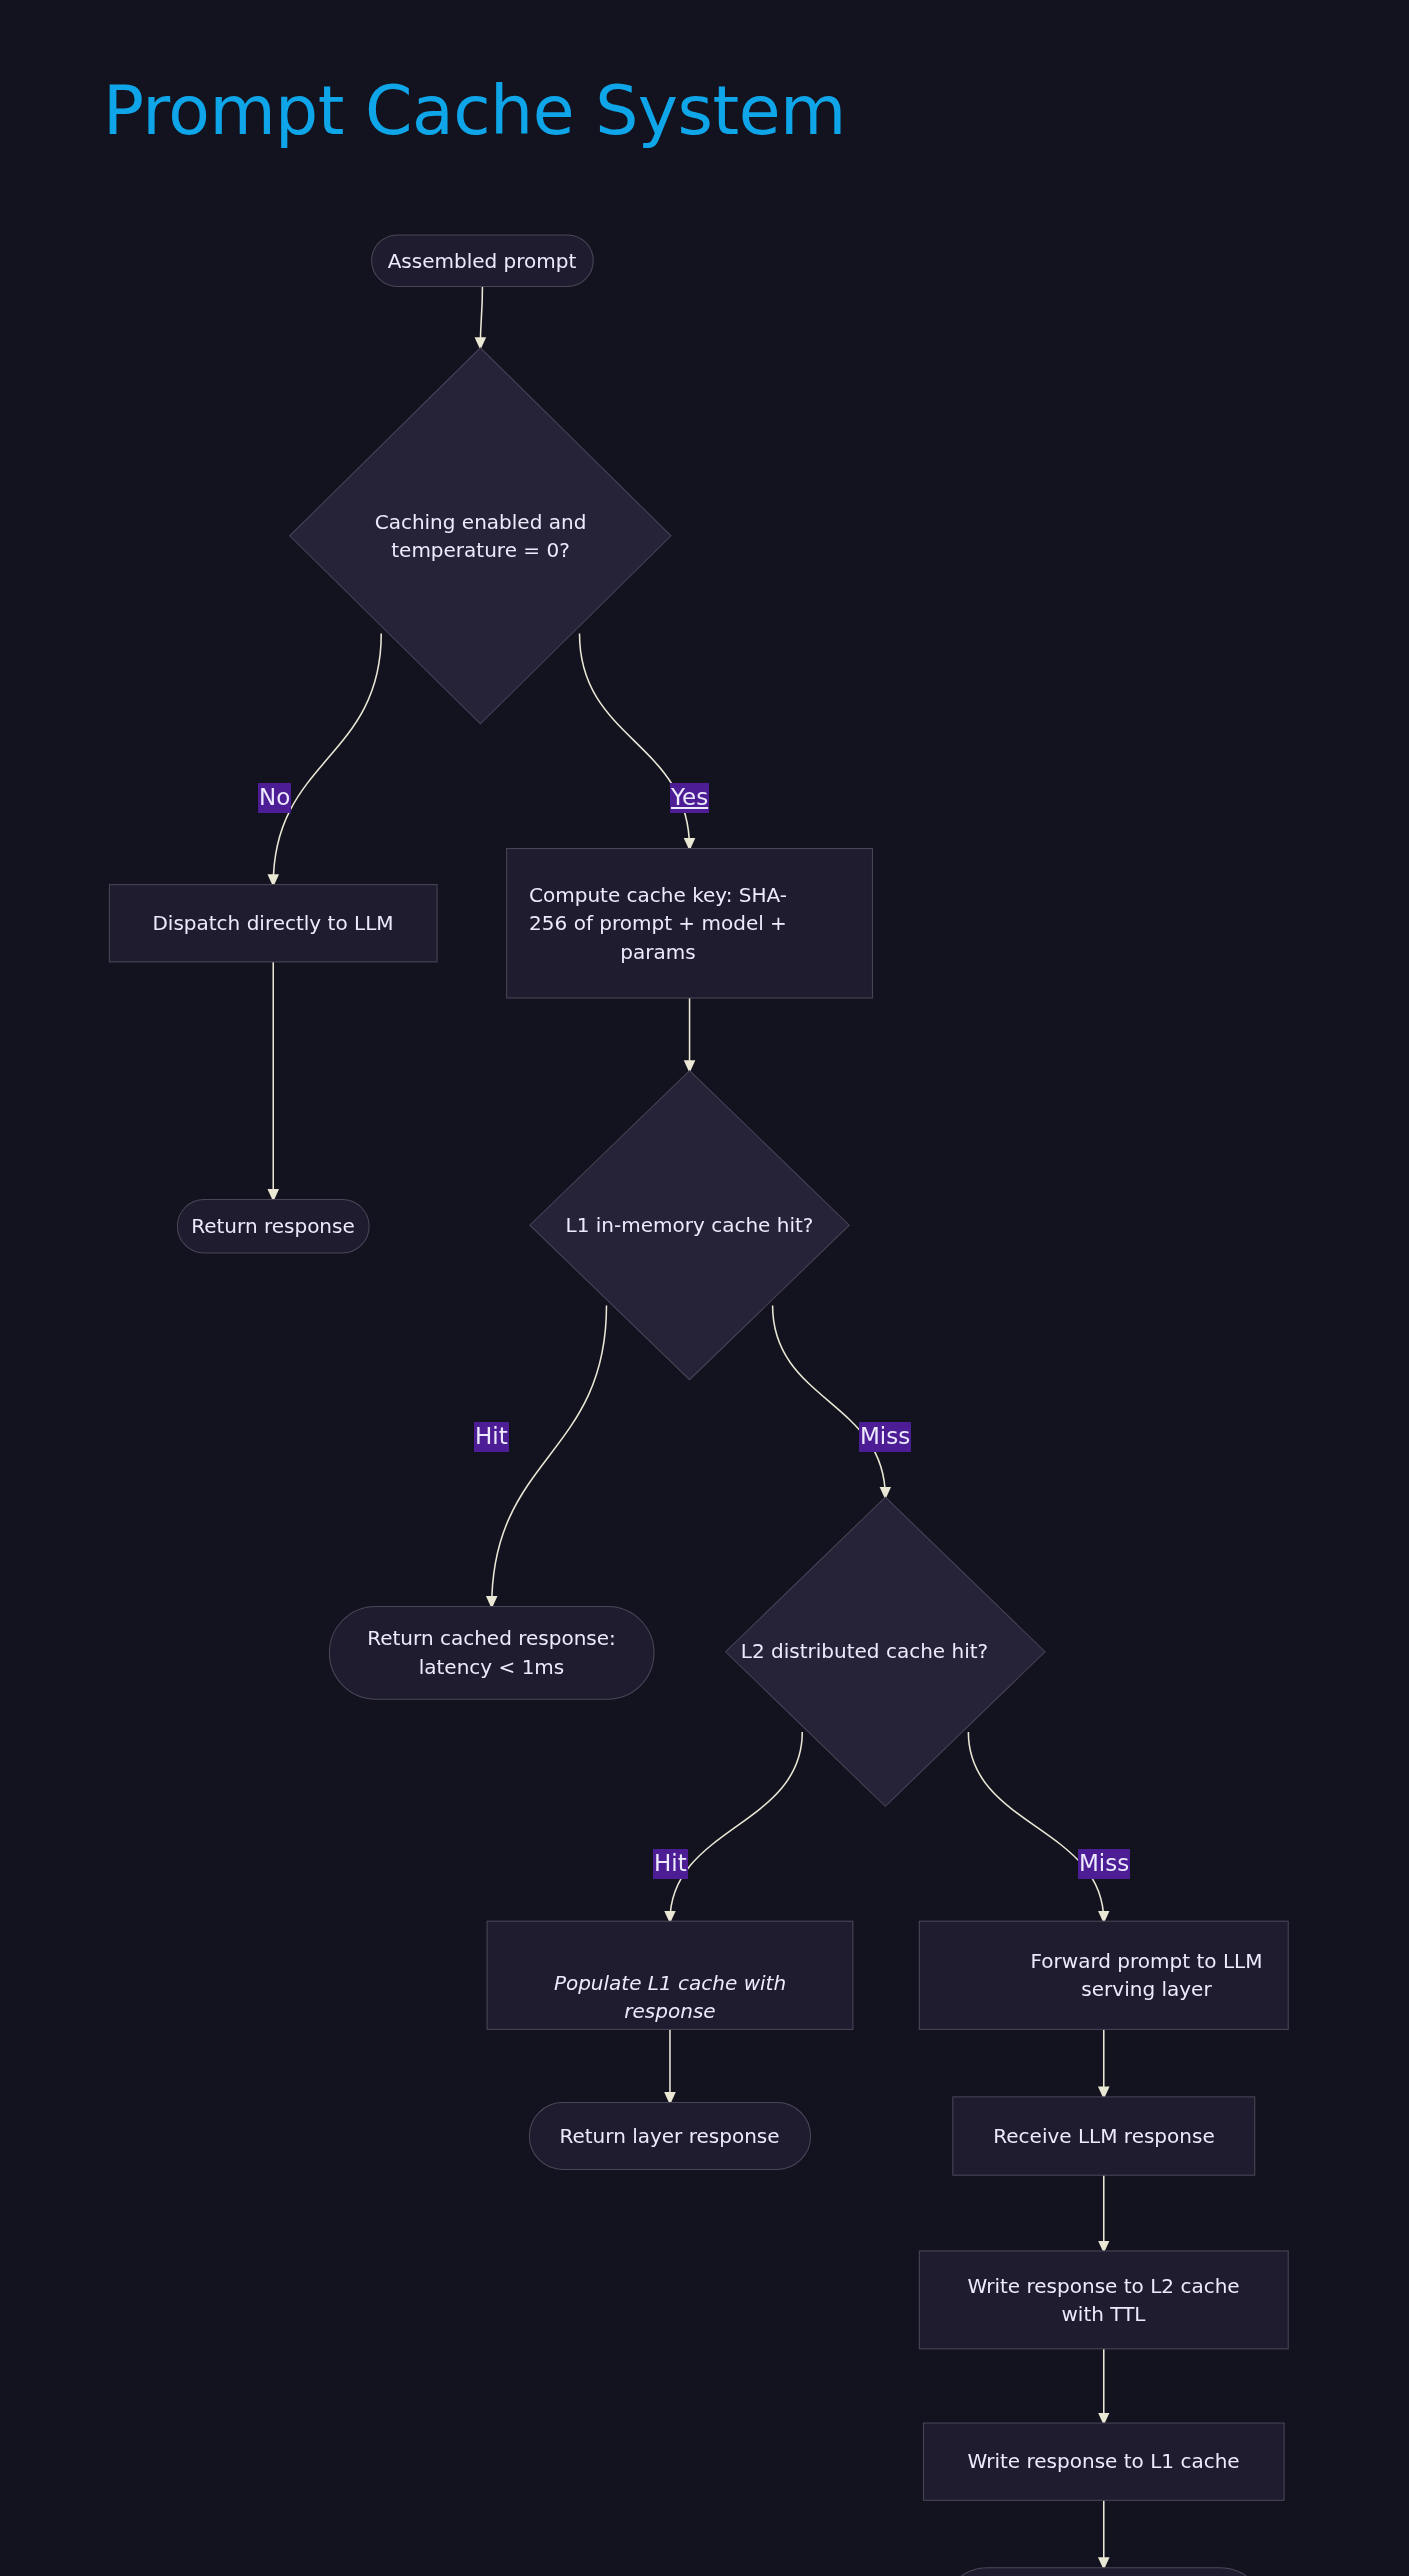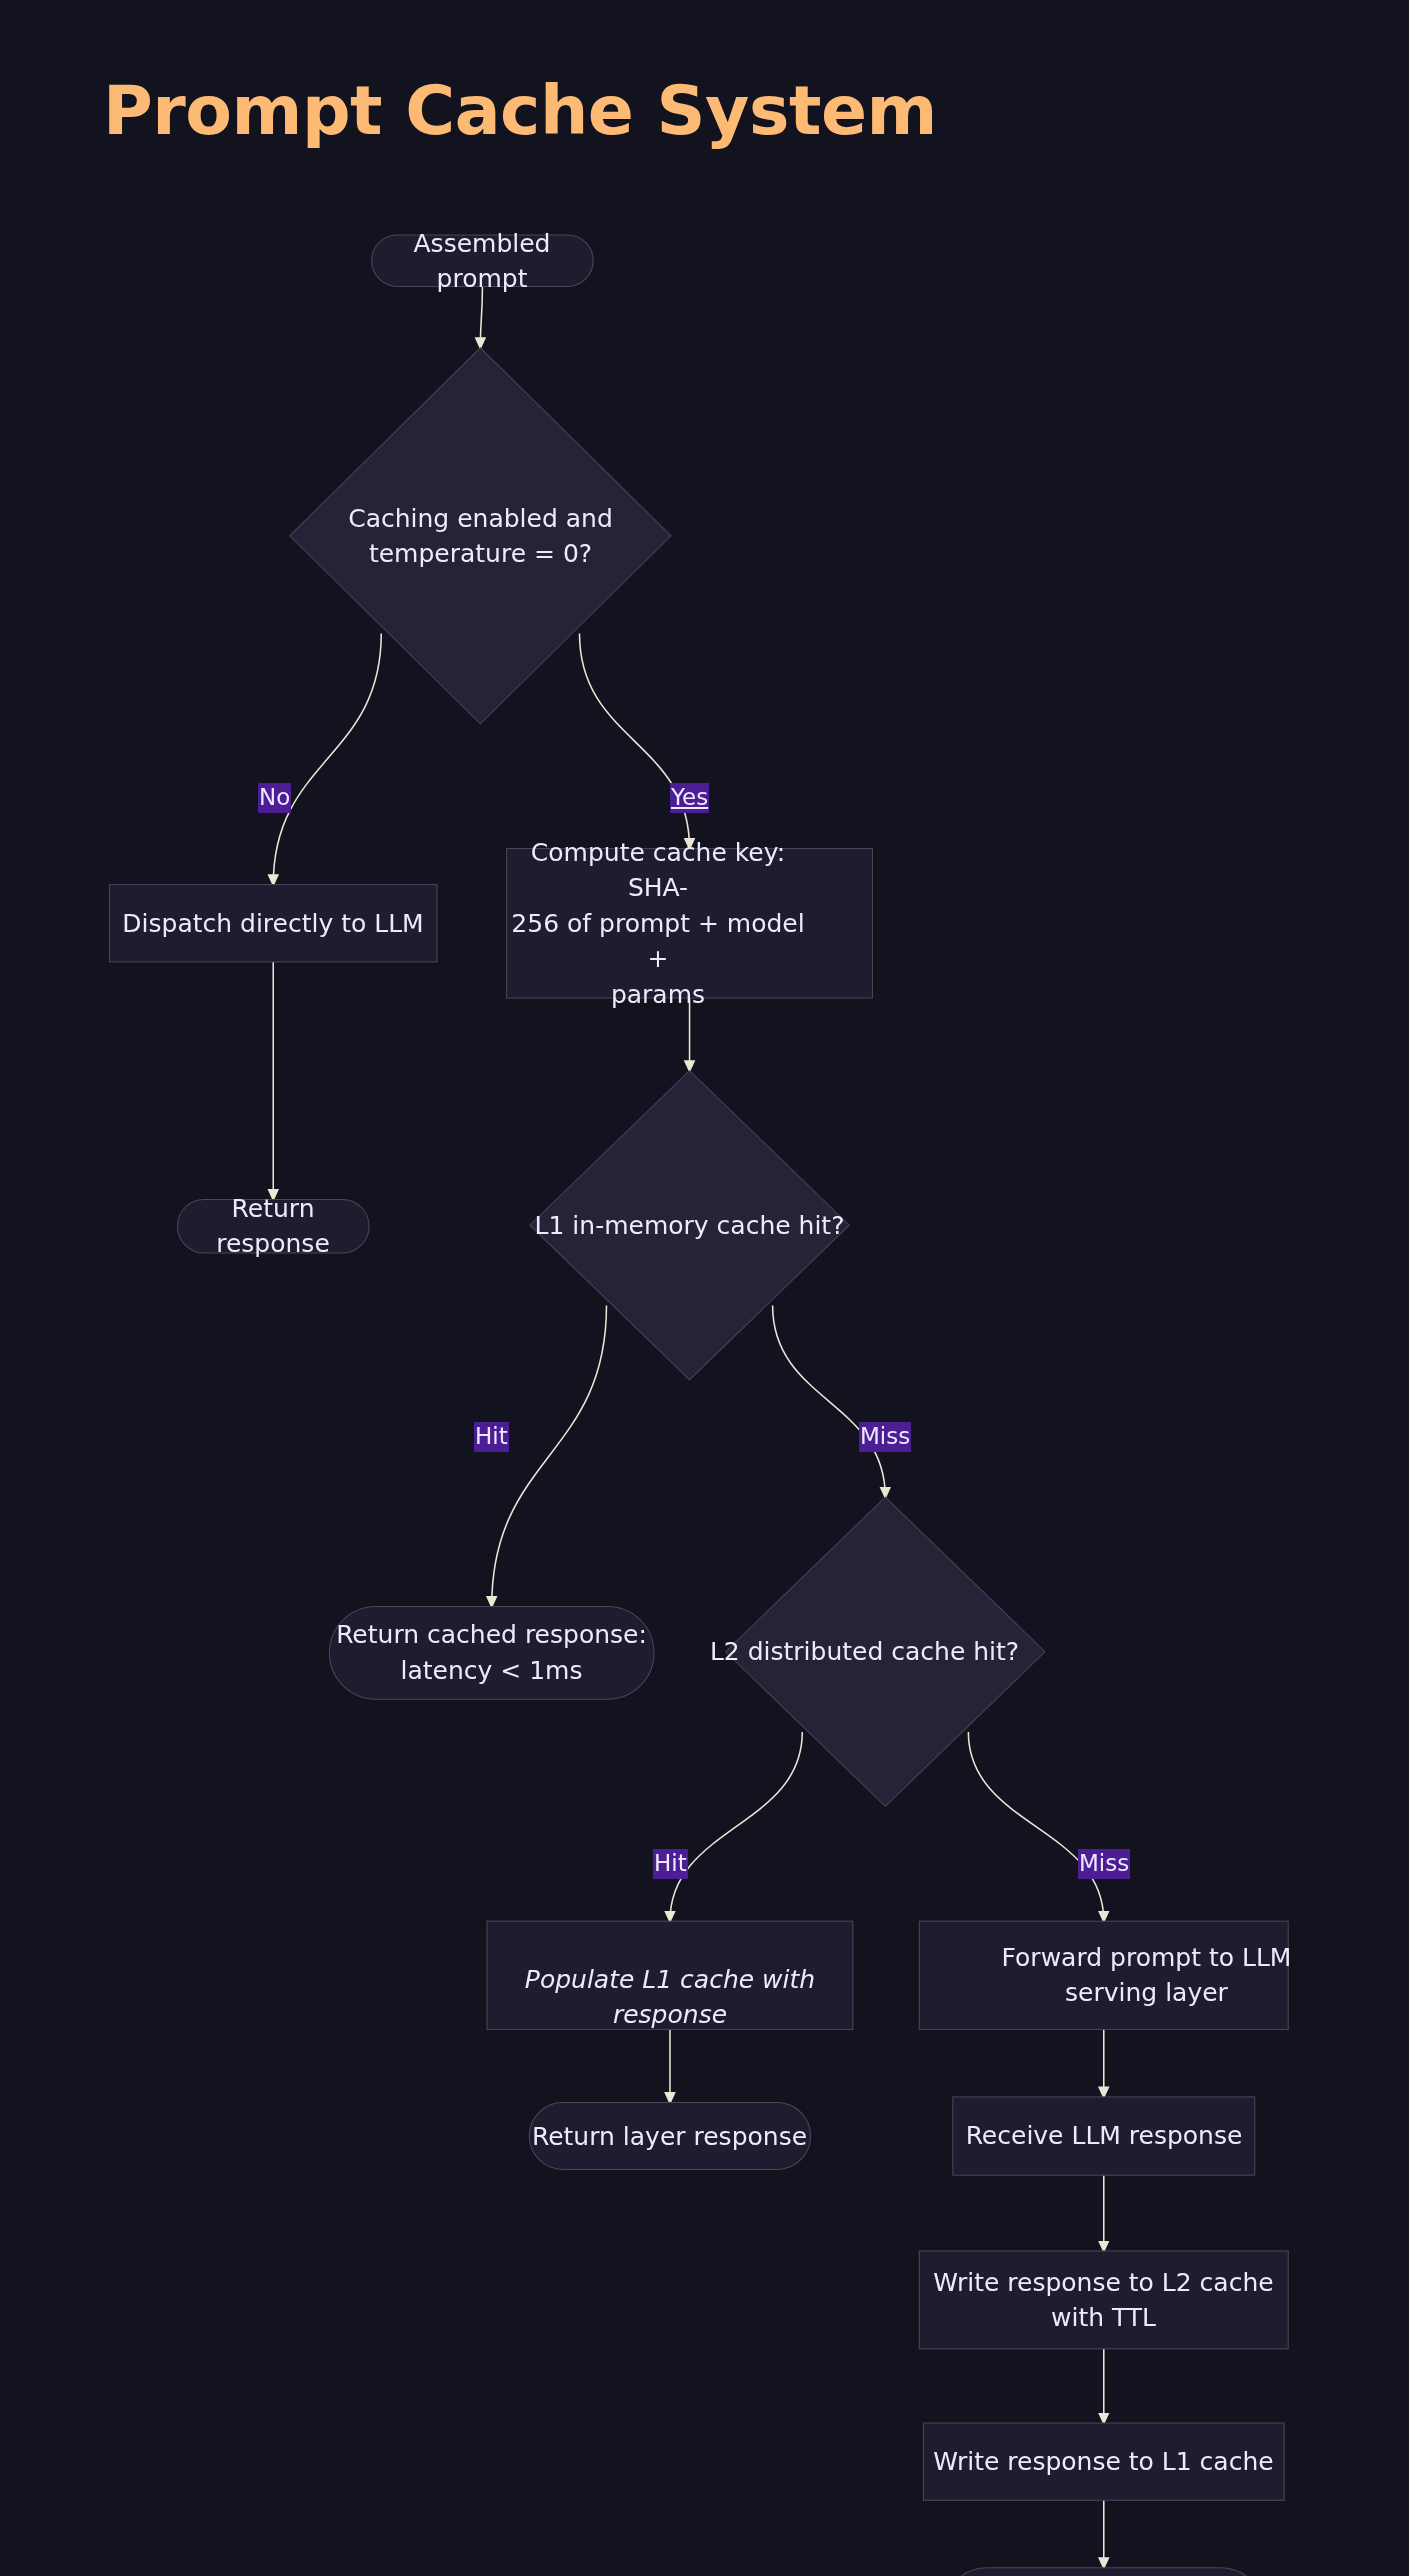--- a/index.html
+++ b/index.html
@@ -18,33 +18,33 @@
     position: absolute;
     inset: 0;
     width: 1410px;
     height: 2846px;
   }
   .page-title {
     position: absolute;
     left: 103px;
     top: 77px;
     font-family: "DejaVu Sans", sans-serif;
-    font-weight: 700;
+    font-weight: 400;
     font-size: 68px;
     letter-spacing: -0.5px;
-    color: #fdba74;
+    color: #0ea5e9;
     white-space: nowrap;
     line-height: 1;
   }
   
   .node-label {
     position: absolute;
     color: #eceafc;
     font-family: "DejaVu Sans", sans-serif;
-    font-size: 25px;
+    font-size: 20px;
     line-height: 1.42;
     text-align: center;
     white-space: pre-line;
     pointer-events: none;
     display: flex;
     align-items: center;
     justify-content: center;
   }
   .edge-label {
     position: absolute;

